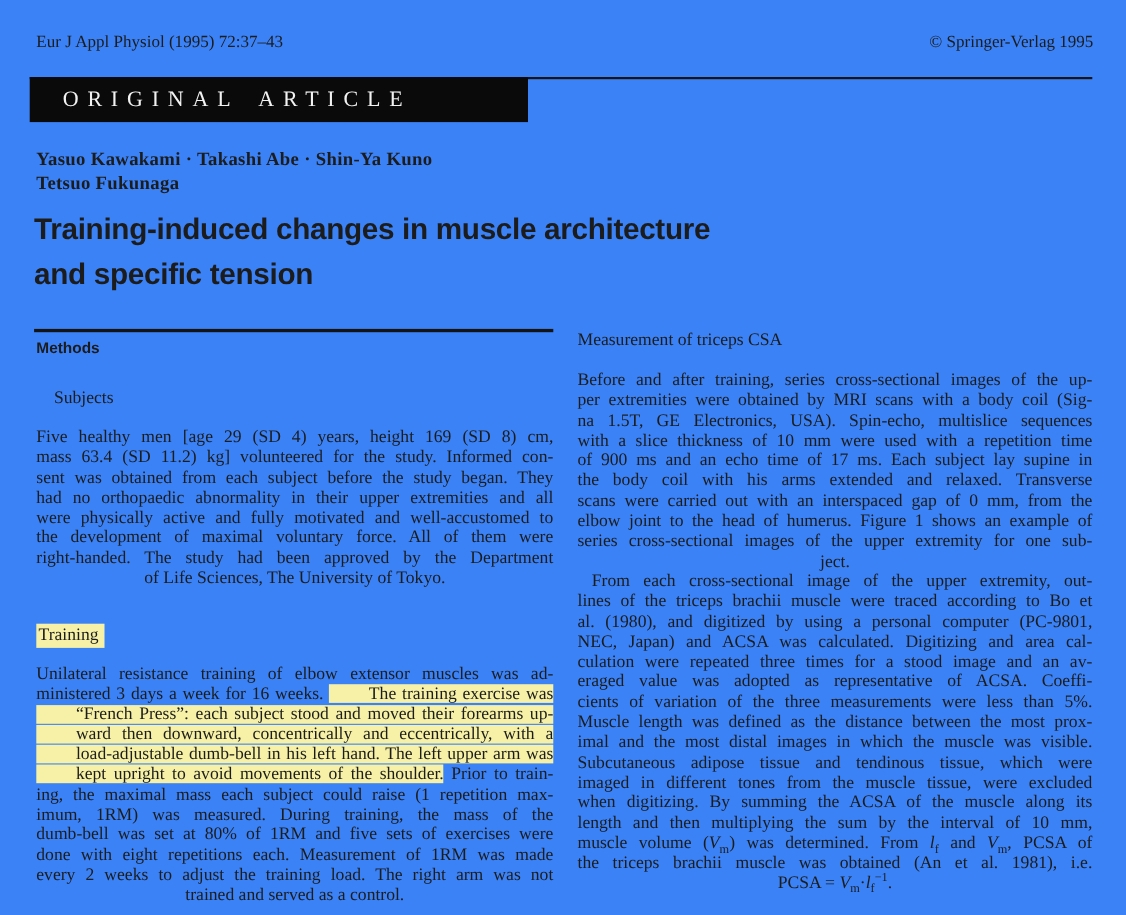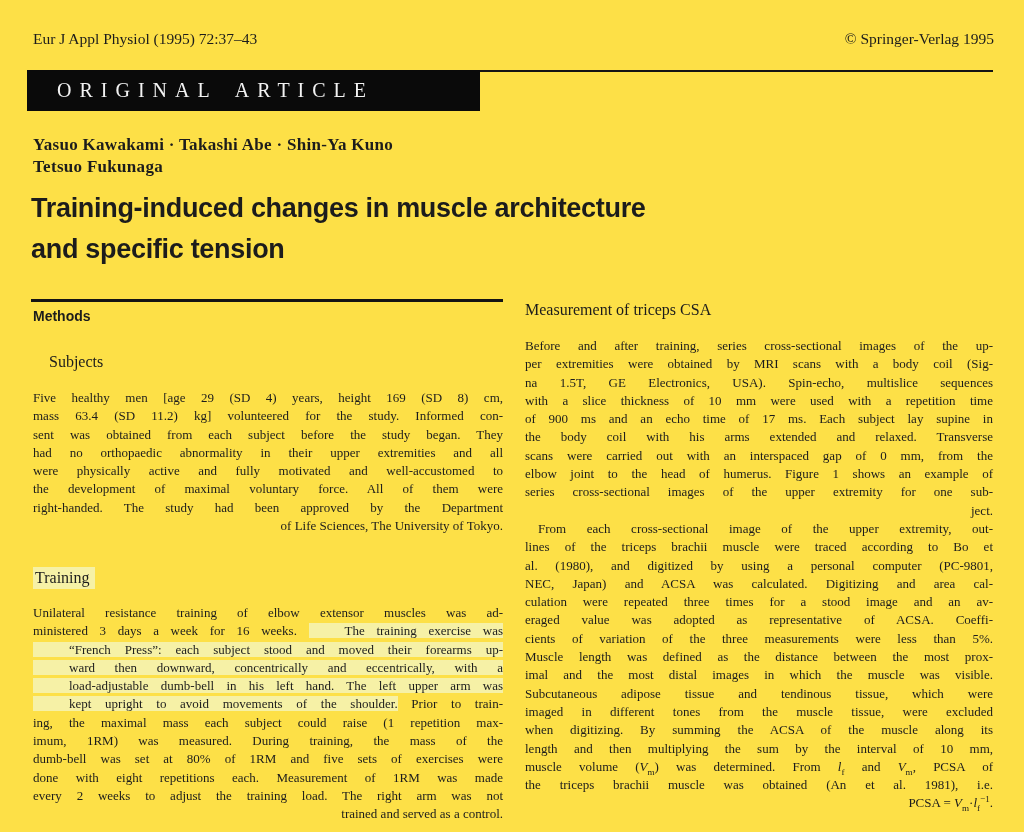--- a/index.html
+++ b/index.html
@@ -1,20 +1,20 @@
 <!DOCTYPE html>
 <html><head>
 <meta charset="utf-8">
 <style>
   html,body{margin:0;padding:0;}
   body{background:#e8e8e8;}
   #page{
     position:relative;
     width:1024px;height:832px;
-    background:#fde047;
+    background:#3b82f6;
     color:#1c1c1c;
     font-family:"Liberation Serif", serif;
     overflow:hidden;
     margin:0 auto;
   }
   .abs{position:absolute;}
   
   #journal-ref{left:33px;top:30px;font-size:15.5px;}
   #copyright{right:30px;top:30px;font-size:15.5px;}
   
@@ -36,27 +36,27 @@
   #methods-heading{left:33px;top:308px;font-family:"Liberation Sans", sans-serif;font-weight:bold;font-size:14px;}
   #subjects-heading{left:33px;top:353px;font-size:16px;margin-left:16px;}
   #subjects-paragraph{left:33px;top:389px;width:470px;}
   #training-heading{left:33px;top:569px;font-size:16px;}
   #training-paragraph{left:33px;top:604px;width:470px;}
   
   #csa-heading{left:525px;top:301px;font-size:16px;}
   #csa-paragraph1{left:525px;top:337px;width:468px;}
   #csa-paragraph2{left:525px;top:520px;width:468px;}
   
-  .para{font-size:13px;}
+  .para{font-size:16px;}
   .tline{
     height:18.3px;line-height:18.3px;
     text-align:justify;text-align-last:justify;
     white-space:normal;
   }
-  .tline.last{text-align:right;text-align-last:auto;}
+  .tline.last{text-align:center;text-align-last:auto;}
   .hl{background:#f6f1a6;padding-left:36px;}
   .hl-chip{background:#f6f1a6;padding:2px 5px 3px 2px;}
   sub,sup{font-size:70%;line-height:0;}
   i{font-style:italic;}
 </style>
 </head>
 <body>
 
 <div id="page">
 

